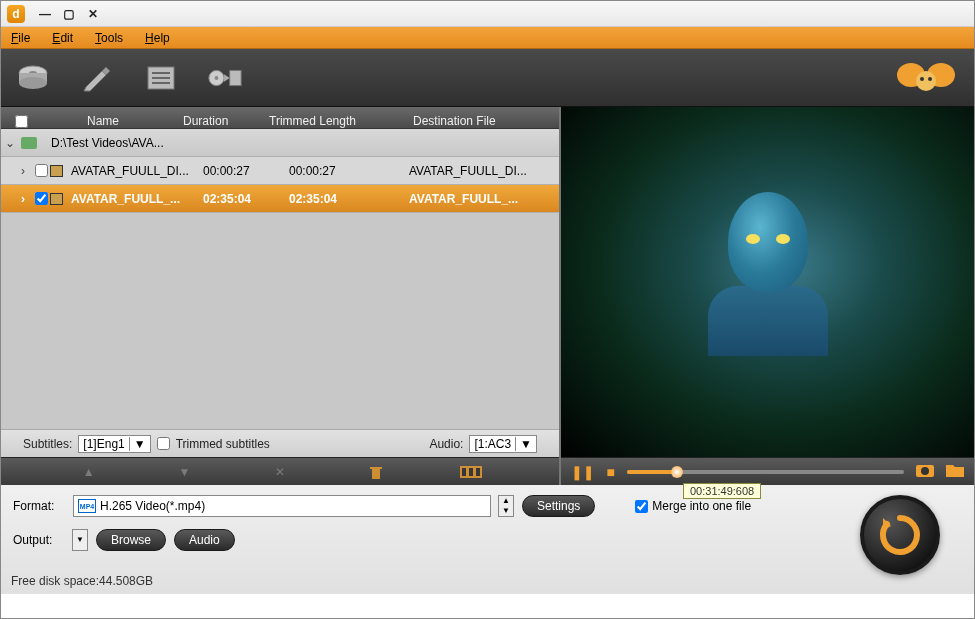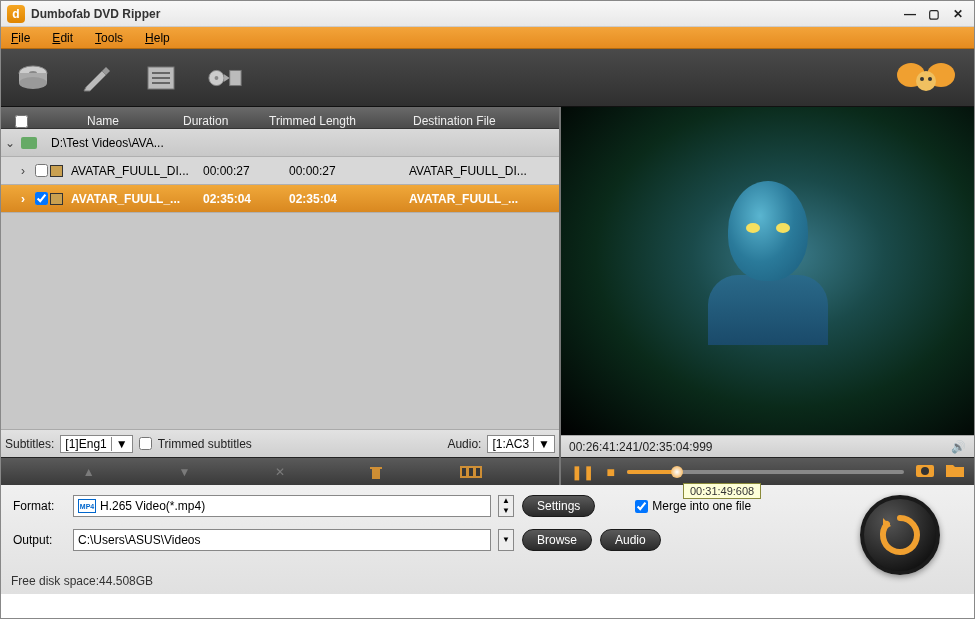--- a/index.html
+++ b/index.html
@@ -42,21 +42,21 @@
 .row .cchk { width: 40px; display:flex; justify-content:flex-end; padding-right: 4px; gap:2px; align-items:center; }
 .row .expand { width: 14px; color: #444; cursor: pointer; }
 .row .cname { flex: 1; padding-left: 4px; display:flex; align-items:center; gap:4px; overflow:hidden; white-space:nowrap; }
 .row .cdur { width: 86px; }
 .row .ctrim { width: 120px; }
 .row .cdest { width: 150px; overflow:hidden; white-space:nowrap; padding-right:6px; }
 .dvdicon { width:16px; height:12px; background:#6a6; border-radius:2px; position:relative; }
 .filmicon { width:14px; height:12px; background:#c9a050; border:1px solid #333; }
 
 
-.subbar { height: 28px; background: linear-gradient(#e2e2e2,#cfcfcf); display: flex; align-items: center; padding: 0 4px; gap: 6px; border-top: 1px solid #aaa; }
+.subbar { height: 28px; background: linear-gradient(#e2e2e2,#cfcfcf); display: flex; align-items: center; padding: 0 22px; gap: 6px; border-top: 1px solid #aaa; }
 .subbar .combo { border:1px solid #888; background:#fff; height:18px; display:flex; align-items:center; padding:0 4px; }
 .subbar .combo .arrow { border-left:1px solid #888; padding-left:4px; margin-left:4px; }
 .subbar label { color:#222; }
 
 
 .listactions { height: 28px; background: linear-gradient(#5a5a5a,#3a3a3a); display: flex; align-items: center; justify-content: space-around; border-top:1px solid #222; padding: 0 40px; }
 .listactions .abtn { width:30px; height:20px; display:flex; align-items:center; justify-content:center; opacity:0.8; cursor:pointer; }
 
 
 .preview { flex: 1; background: #000; display:flex; align-items:center; justify-content:center; position:relative; }
@@ -91,21 +91,20 @@
 .freetxt { position:absolute; bottom:6px; left:10px; color:#333; }
 .bigbtn { position:absolute; right:34px; top:10px; width:80px; height:80px; border-radius:50%; background: radial-gradient(circle at 35% 30%, #555 0%, #222 60%, #000 100%); border:4px solid #1a1a1a; display:flex; align-items:center; justify-content:center; cursor:pointer; box-shadow:0 2px 6px rgba(0,0,0,0.4); }
 .bigbtn svg { width:46px; height:46px; }
 .fmticon { width:18px; height:14px; border:1px solid #06c; background:#fff; display:inline-flex; align-items:center; justify-content:center; font-size:7px; color:#06c; margin-right:4px; font-weight:bold; }
 </style>
 </head>
 <body>
 
 <div class="titlebar">
   <div class="logo">d</div>
-  <div class="title">Dumbofab DVD Ripper</div>
   <div class="winbtn">—</div>
   <div class="winbtn">▢</div>
   <div class="winbtn">✕</div>
 </div>
 
 <div class="menubar">
   <div class="mitem"><span class="u">F</span>ile</div>
   <div class="mitem"><span class="u">E</span>dit</div>
   <div class="mitem"><span class="u">T</span>ools</div>
   <div class="mitem"><span class="u">H</span>elp</div>
@@ -244,26 +243,20 @@
       <div class="frame">
         <div class="character">
           <div class="head">
               <div class="eye l"></div>
               <div class="eye r"></div>
             </div>
           <div class="body"></div>
         </div>
       </div>
     </div>
-    <div class="timebar">
-      <span>00:26:41:241</span>
-        <span>/</span>
-        <span>02:35:04:999</span>
-      <span class="vol">🔊</span>
-    </div>
     <div class="playbar">
       <span class="pbtn">❚❚</span>
       <span class="pbtn">■</span>
       <div class="track">
           <div class="prog"></div>
           <div class="thumb"></div>
         </div>
       <span class="pbtn"><svg width="18" height="14">
             <rect x="0" y="2" width="18" height="12" rx="2" fill="#f0a030"></rect>
             <circle cx="9" cy="8" r="4" fill="#333"></circle>
@@ -290,23 +283,20 @@
       </div>
     <div class="pillbtn">Settings</div>
     <div class="mergerow">
       <input type="checkbox" checked="" style="">
       <label>Merge into one file</label>
     </div>
   </div>
 
   <div class="formrow">
     <div class="lbl">Output:</div>
-    <div class="input output">
-        <span>C:\Users\ASUS\Videos</span>
-      </div>
     <div class="stepbtns" style="height:22px;">
         <div style="height:20px;line-height:20px;">▼</div>
       </div>
     <div class="pillbtn">Browse</div>
     <div class="pillbtn">Audio</div>
   </div>
 
   <div class="freetxt">Free disk space:44.508GB</div>
 
   <div class="bigbtn">

